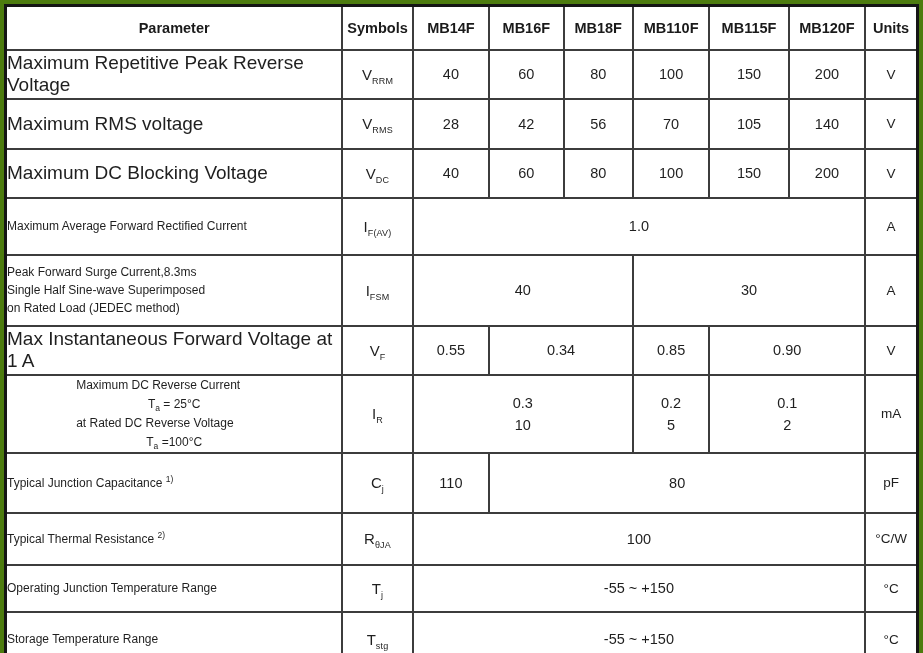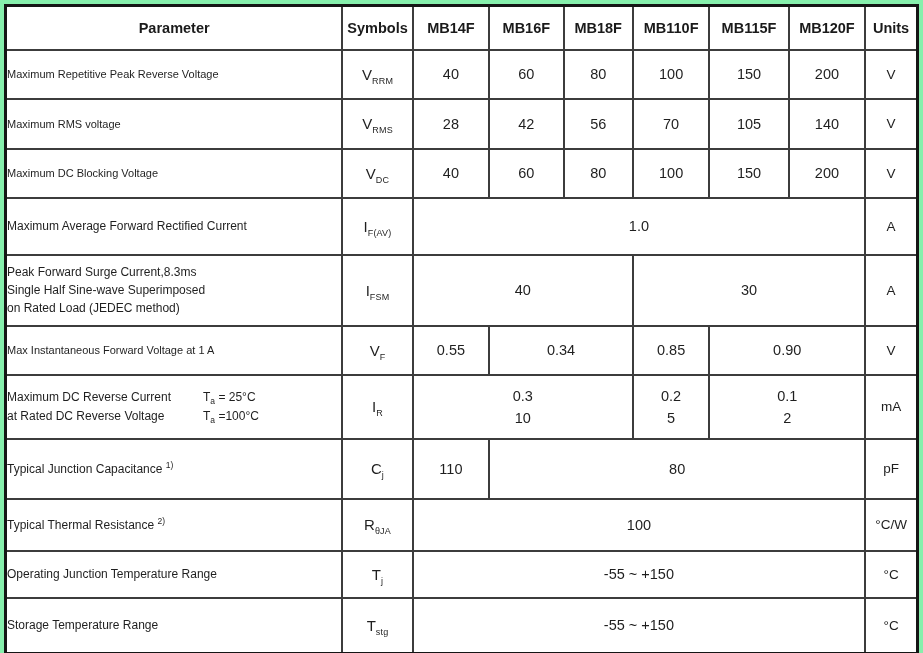--- a/index.html
+++ b/index.html
@@ -7,21 +7,21 @@
     padding: 0;
     background: #ffffff;
     font-family: "Liberation Sans", "DejaVu Sans", sans-serif;
     color: #1f1f1f;
   }
   .sheet {
     width: 923px;
     height: 653px;
     box-sizing: border-box;
     padding: 4px;
-    background: #86efac;
+    background: #4d7c0f;
   }
   table.spec {
     border-collapse: collapse;
     table-layout: fixed;
     width: 915px;
     height: 645px;
     border: 3px solid #151515;
     background: #ffffff;
   }
   table.spec th, table.spec td {
@@ -58,34 +58,35 @@
   th.hdr {
     font-size: 14.5px;
     font-weight: bold;
     text-align: center;
     color: #1a1a1a;
   }
   td.param {
     text-align: left;
     padding-left: 9px;
     padding-right: 4px;
-    font-size: 11px;
+    font-size: 19px;
     color: #1f1f1f;
   }
   td.param.small { font-size: 12px; }
   td.param .lines { line-height: 18px; }
   td.param sup {
     font-size: 8.5px;
     vertical-align: super;
     line-height: 0;
   }
   .cond-row {
     display: flex;
-    align-items: flex-end;
+    align-items: center;
     line-height: 19px;
+    flex-direction: column;
   }
   .cond-row .left { width: 196px; flex: 0 0 auto; }
   .cond-row .cond { flex: 0 0 auto; }
   sub.small-sub {
     font-size: 8.5px;
     vertical-align: sub;
     line-height: 0;
   }
   td.symbol {
     text-align: center;

